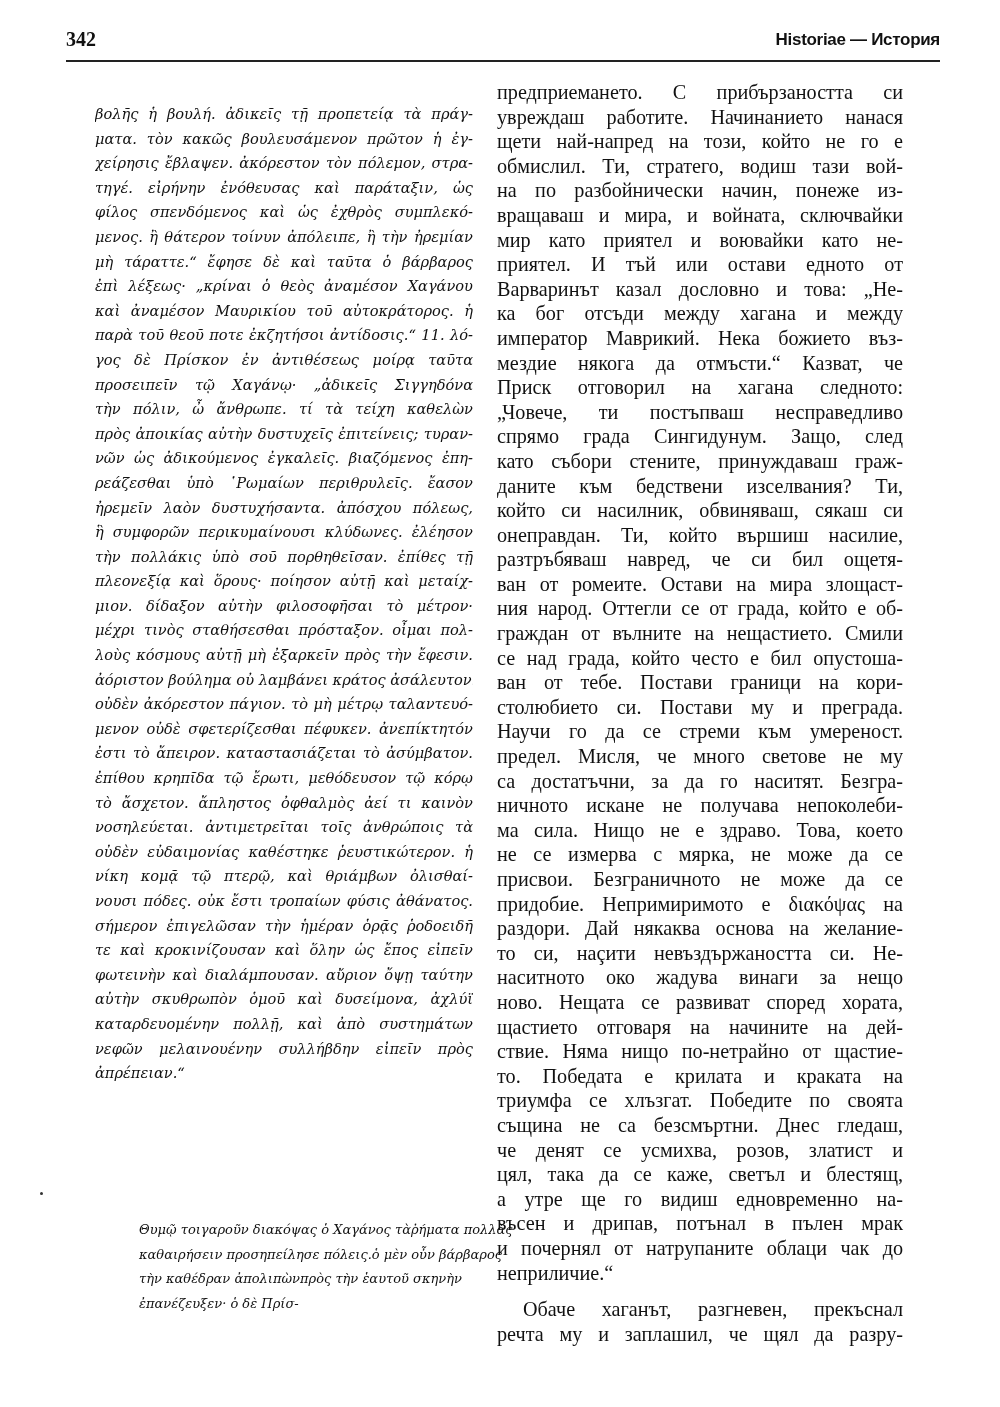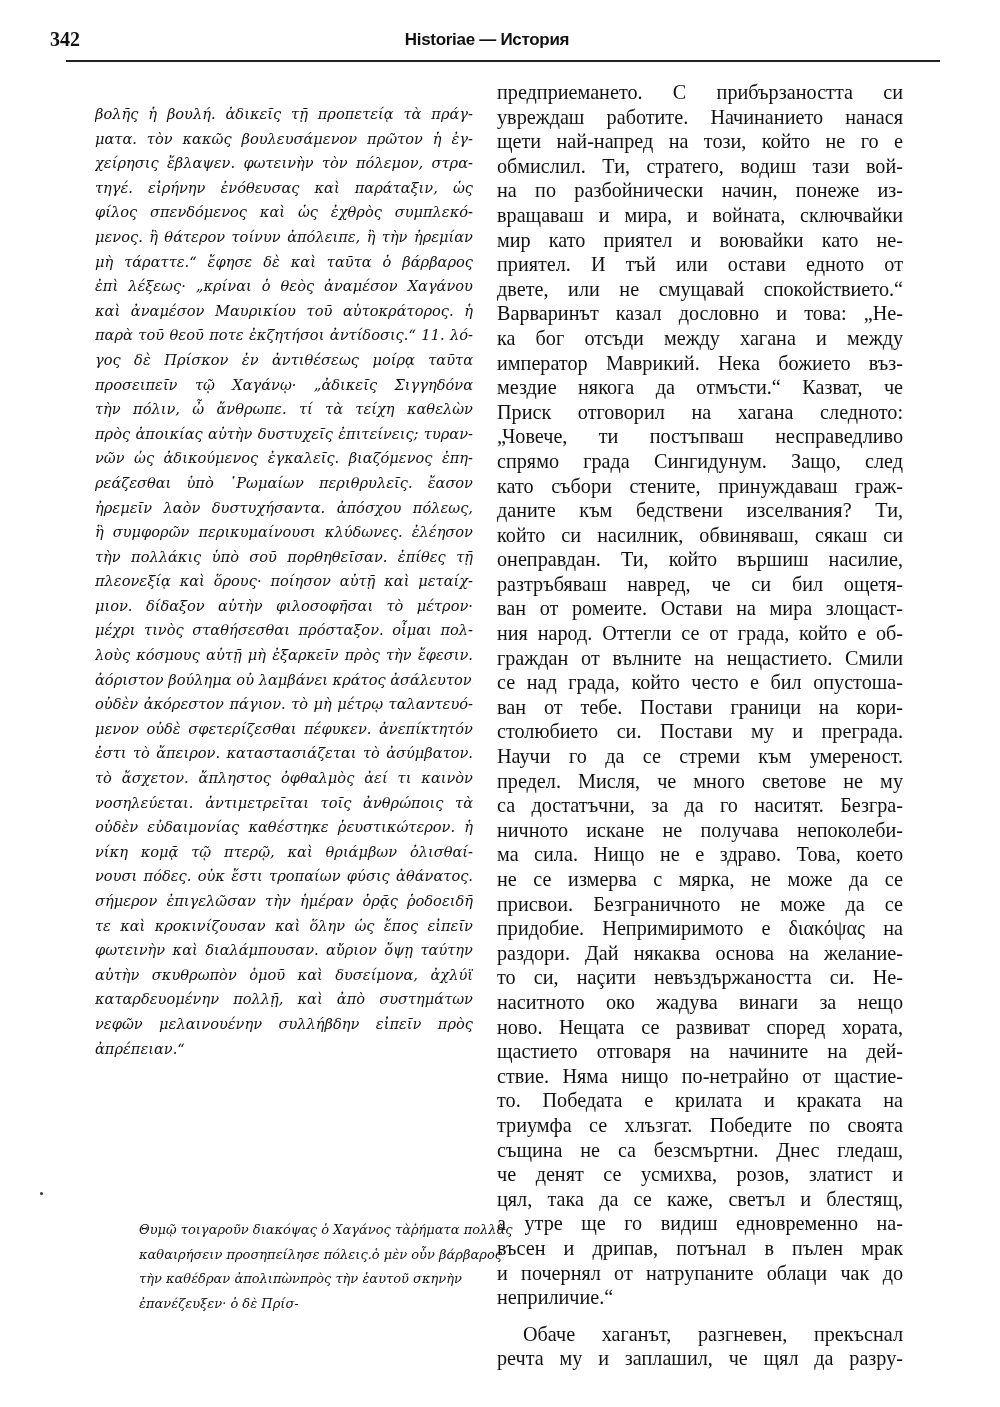--- a/index.html
+++ b/index.html
@@ -1,19 +1,19 @@
 <!DOCTYPE html>
 <html><head>
   <meta charset="utf-8">
   <style>
     html, body { margin: 0; padding: 0; background: #ffffff; }
     body { width: 1000px; height: 1407px; position: relative; overflow: hidden; color: #111; }
-    .header { position: absolute; left: 50px; top: 22px; width: 874px; height: 34px; }
+    .header { position: absolute; left: 66px; top: 22px; width: 874px; height: 34px; }
     .page-num { position: absolute; left: 0; top: 6px; font-family: "Liberation Serif", serif; font-size: 20px; font-weight: bold; }
-    .running-title { position: absolute; left: 0; width: 100%; top: 8px; text-align: center; font-family: "Liberation Sans", sans-serif; font-size: 17px; font-weight: bold; letter-spacing: -0.3px; }
+    .running-title { position: absolute; left: 0; width: 100%; top: 8px; text-align: right; font-family: "Liberation Sans", sans-serif; font-size: 17px; font-weight: bold; letter-spacing: -0.3px; }
     .rule { position: absolute; left: 66px; top: 60px; width: 874px; height: 2px; background: #222; }
     .col-greek { position: absolute; left: 95px; top: 80px; width: 378px; font-family: "DejaVu Serif", serif; font-style: italic; font-size: 14.6px; line-height: 24.6px; text-align: justify; margin-top: 22px; }
     .col-greek .ln, .col-bg .ln { display: block; white-space: nowrap; text-align-last: justify; text-align: justify; }
     .col-greek .ln.last, .col-bg .ln.last { text-align-last: left; }
     .col-bg { position: absolute; left: 497px; top: 80px; width: 406px; font-family: "Liberation Serif", serif; font-size: 20.2px; line-height: 24.6px; }
     .col-greek .ln { overflow: hidden; }
     .greek-bottom { position: absolute; left: 95px; top: 1218px; width: 378px; font-family: "DejaVu Serif", serif; font-style: italic; font-size: 13px; line-height: 24.6px; margin-left: 44px; }
     .indent { text-indent: 26px; }
     .dot { position: absolute; left: 40px; top: 1192px; width: 3px; height: 3px; background: #333; border-radius: 50%; }
   </style>
@@ -22,21 +22,21 @@
 
 <div class="header">
   <span class="page-num">342</span>
   <span class="running-title">Historiae — История</span>
 </div>
 <div class="rule"></div>
 
 <div class="col-greek" id="greek">
     <span class="ln">βολῆς ἡ βουλή. ἀδικεῖς τῇ προπετείᾳ τὰ πράγ-</span>
     <span class="ln">ματα. τὸν κακῶς βουλευσάμενον πρῶτον ἡ ἐγ-</span>
-    <span class="ln">χείρησις ἔβλαψεν. φωτεινὴν τὸν πόλεμον, στρα-</span>
+    <span class="ln">χείρησις ἔβλαψεν. ἀκόρεστον τὸν πόλεμον, στρα-</span>
     <span class="ln">τηγέ. εἰρήνην ἐνόθευσας καὶ παράταξιν, ὡς</span>
     <span class="ln">φίλος σπενδόμενος καὶ ὡς ἐχθρὸς συμπλεκό-</span>
     <span class="ln">μενος. ἢ θάτερον τοίνυν ἀπόλειπε, ἢ τὴν ἠρεμίαν</span>
     <span class="ln">μὴ τάραττε.“ ἔφησε δὲ καὶ ταῦτα ὁ βάρβαρος</span>
     <span class="ln">ἐπὶ λέξεως· „κρίναι ὁ θεὸς ἀναμέσον Χαγάνου</span>
     <span class="ln">καὶ ἀναμέσον Μαυρικίου τοῦ αὐτοκράτορος. ἡ</span>
     <span class="ln">παρὰ τοῦ θεοῦ ποτε ἐκζητήσοι ἀντίδοσις.“ 11. λό-</span>
     <span class="ln">γος δὲ Πρίσκον ἐν ἀντιθέσεως μοίρᾳ ταῦτα</span>
     <span class="ln">προσειπεῖν τῷ Χαγάνῳ· „ἀδικεῖς Σιγγηδόνα</span>
     <span class="ln">τὴν πόλιν, ὦ ἄνθρωπε. τί τὰ τείχη καθελὼν</span>
@@ -47,20 +47,21 @@
     <span class="ln">ἣ συμφορῶν περικυμαίνουσι κλύδωνες. ἐλέησον</span>
     <span class="ln">τὴν πολλάκις ὑπὸ σοῦ πορθηθεῖσαν. ἐπίθες τῇ</span>
     <span class="ln">πλεονεξίᾳ καὶ ὅρους· ποίησον αὐτῇ καὶ μεταίχ-</span>
     <span class="ln">μιον. δίδαξον αὐτὴν φιλοσοφῆσαι τὸ μέτρον·</span>
     <span class="ln">μέχρι τινὸς σταθήσεσθαι πρόσταξον. οἶμαι πολ-</span>
     <span class="ln">λοὺς κόσμους αὐτῇ μὴ ἐξαρκεῖν πρὸς τὴν ἔφεσιν.</span>
     <span class="ln">ἀόριστον βούλημα οὐ λαμβάνει κράτος ἀσάλευτον.</span>
     <span class="ln">οὐδὲν ἀκόρεστον πάγιον. τὸ μὴ μέτρῳ ταλαντευό-</span>
     <span class="ln">μενον οὐδὲ σφετερίζεσθαι πέφυκεν. ἀνεπίκτητόν</span>
     <span class="ln">ἐστι τὸ ἄπειρον. καταστασιάζεται τὸ ἀσύμβατον.</span>
+    <span class="ln">ἐπίθου κρηπῖδα τῷ ἔρωτι, μεθόδευσον τῷ κόρῳ</span>
     <span class="ln">τὸ ἄσχετον. ἄπληστος ὀφθαλμὸς ἀεί τι καινὸν</span>
     <span class="ln">νοσηλεύεται. ἀντιμετρεῖται τοῖς ἀνθρώποις τὰ</span>
     <span class="ln">οὐδὲν εὐδαιμονίας καθέστηκε ῥευστικώτερον. ἡ</span>
     <span class="ln">νίκη κομᾷ τῷ πτερῷ, καὶ θριάμβων ὀλισθαί-</span>
     <span class="ln">νουσι πόδες. οὐκ ἔστι τροπαίων φύσις ἀθάνατος.</span>
     <span class="ln">σήμερον ἐπιγελῶσαν τὴν ἡμέραν ὁρᾷς ῥοδοειδῆ</span>
     <span class="ln">τε καὶ κροκινίζουσαν καὶ ὅλην ὡς ἔπος εἰπεῖν</span>
     <span class="ln">φωτεινὴν καὶ διαλάμπουσαν. αὔριον ὄψῃ ταύτην</span>
     <span class="ln">αὐτὴν σκυθρωπὸν ὁμοῦ καὶ δυσείμονα, ἀχλύϊ</span>
     <span class="ln">καταρδευομένην πολλῇ, καὶ ἀπὸ συστημάτων</span>
@@ -69,21 +70,20 @@
   </div>
 <div class="col-bg" id="bg">
     <span class="ln">предприемането. С прибързаността си</span>
     <span class="ln">увреждаш работите. Начинанието нанася</span>
     <span class="ln">щети най-напред на този, който не го е</span>
     <span class="ln">обмислил. Ти, стратего, водиш тази вой-</span>
     <span class="ln">на по разбойнически начин, понеже из-</span>
     <span class="ln">вращаваш и мира, и войната, сключвайки</span>
     <span class="ln">мир като приятел и воювайки като не-</span>
     <span class="ln">приятел. И тъй или остави едното от</span>
-    <span class="ln">двете, или не смущавай спокойствието.“</span>
     <span class="ln">Варваринът казал дословно и това: „Не-</span>
     <span class="ln">ка бог отсъди между хагана и между</span>
     <span class="ln">император Маврикий. Нека божието въз-</span>
     <span class="ln">мездие някога да отмъсти.“ Казват, че</span>
     <span class="ln">Приск отговорил на хагана следното:</span>
     <span class="ln">„Човече, ти постъпваш несправедливо</span>
     <span class="ln">спрямо града Сингидунум. Защо, след</span>
     <span class="ln">като събори стените, принуждаваш граж-</span>
     <span class="ln">даните към бедствени изселвания? Ти,</span>
     <span class="ln">който си насилник, обвиняваш, сякаш си</span>

